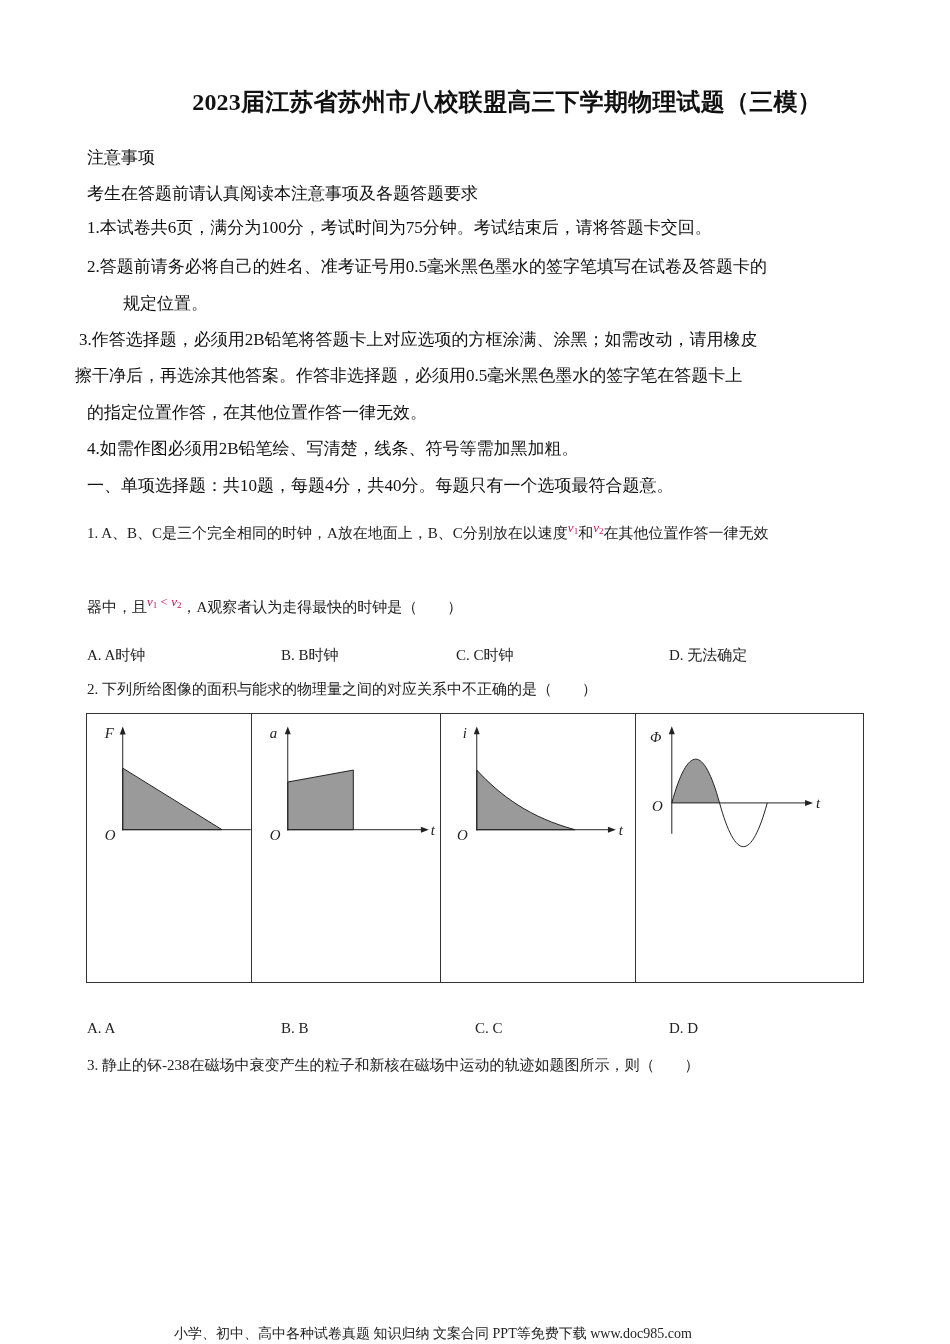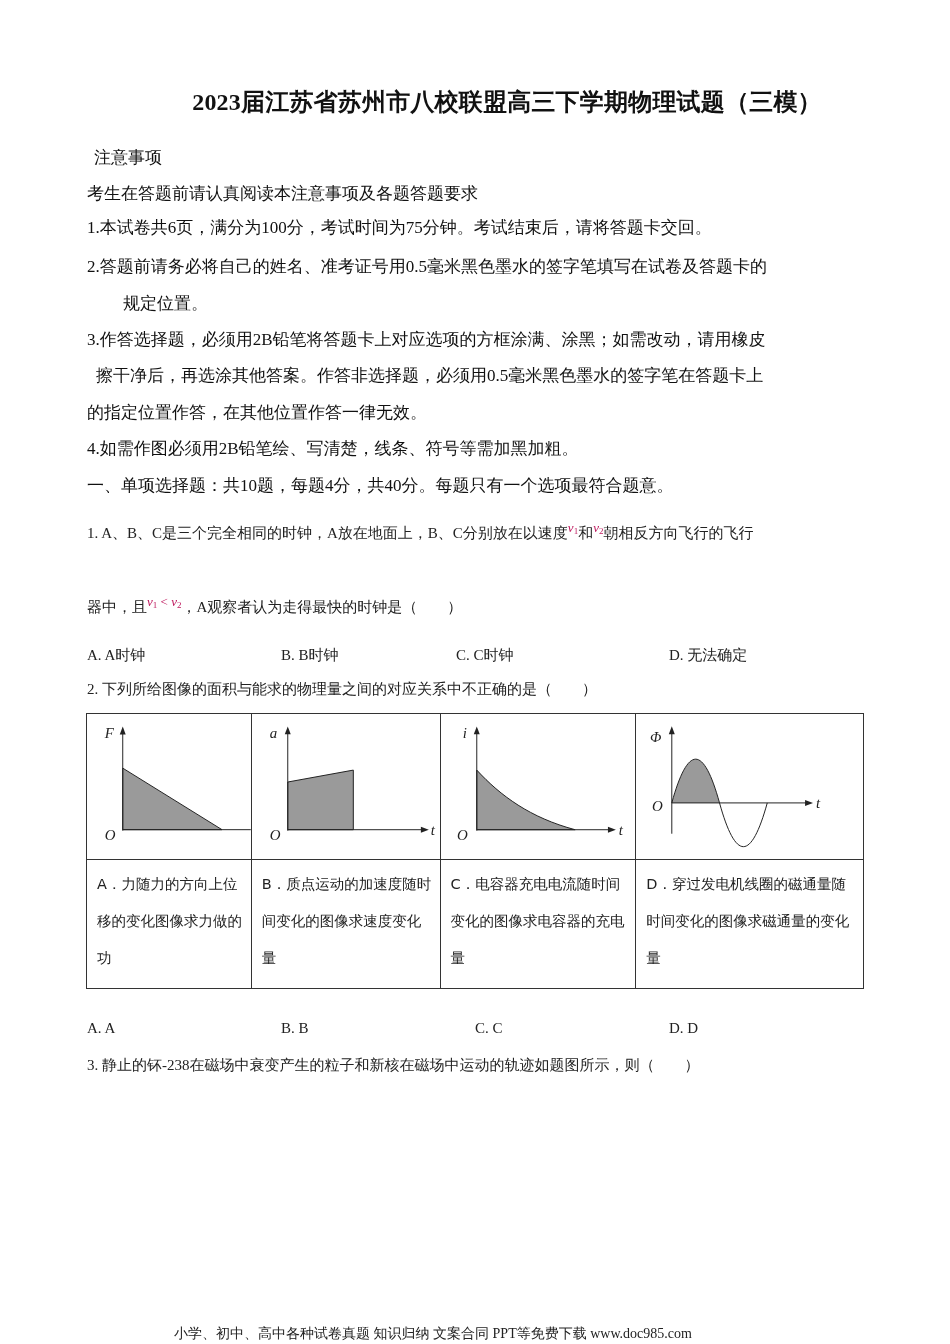--- a/index.html
+++ b/index.html
@@ -16,33 +16,33 @@
   table.q2 tr.graphs td { height: 145px; }
   table.q2 tr.desc td { height: 122px; font-family: "DejaVu Sans", sans-serif; font-size: 14.5px; line-height: 37px; color: #222; padding: 6px 8px 0 10px; white-space: normal; }
   .cell-svg { display: block; width: 100%; height: 145px; }
   .footer { left: 0; width: 866px; text-align: center; top: 1325px; font-size: 14px; color: #222; }
 </style>
 </head>
 <body>
 
 <div class="abs title">2023届江苏省苏州市八校联盟高三下学期物理试题（三模）</div>
 
-<div class="abs bold" style="left:94px;top:146px;font-weight:normal;">注意事项</div>
+<div class="abs bold" style="left:87px;top:146px;font-weight:normal;">注意事项</div>
 <div class="abs bold" style="left:87px;top:182px;font-weight:normal;">考生在答题前请认真阅读本注意事项及各题答题要求</div>
 <div class="abs bold" style="left:87px;top:216px;">1.本试卷共6页，满分为100分，考试时间为75分钟。考试结束后，请将答题卡交回。</div>
 <div class="abs bold" style="left:87px;top:255px;">2.答题前请务必将自己的姓名、准考证号用0.5毫米黑色墨水的签字笔填写在试卷及答题卡的</div>
 <div class="abs bold" style="left:87px;top:292px;margin-left:36px;">规定位置。</div>
-<div class="abs bold" style="left:87px;top:328px;">3.作答选择题，必须用2B铅笔将答题卡上对应选项的方框涂满、涂黑；如需改动，请用橡皮</div>
-<div class="abs bold" style="left:96px;top:364px;">擦干净后，再选涂其他答案。作答非选择题，必须用0.5毫米黑色墨水的签字笔在答题卡上</div>
+<div class="abs bold" style="left:79px;top:328px;">3.作答选择题，必须用2B铅笔将答题卡上对应选项的方框涂满、涂黑；如需改动，请用橡皮</div>
+<div class="abs bold" style="left:75px;top:364px;">擦干净后，再选涂其他答案。作答非选择题，必须用0.5毫米黑色墨水的签字笔在答题卡上</div>
 <div class="abs bold" style="left:87px;top:401px;">的指定位置作答，在其他位置作答一律无效。</div>
 <div class="abs bold" style="left:87px;top:437px;">4.如需作图必须用2B铅笔绘、写清楚，线条、符号等需加黑加粗。</div>
 <div class="abs bold" style="left:87px;top:474px;">一、单项选择题：共10题，每题4分，共40分。每题只有一个选项最符合题意。</div>
 
 <div class="abs norm" style="left:87px;top:520px;">
-  <span>1. A、B、C是三个完全相同的时钟，A放在地面上，B、C分别放在以速度</span><span class="var" style="vertical-align:6px;"><span>v</span><span class="sub">1</span></span><span>和</span><span class="var" style="vertical-align:6px;"><span>v</span><span class="sub">2</span></span><span>朝相反方向飞行的飞行</span>
+  <span>1. A、B、C是三个完全相同的时钟，A放在地面上，B、C分别放在以速度</span><span class="var" style="vertical-align:6px;"><span>v</span><span class="sub">1</span></span><span>和</span><span class="var" style="vertical-align:6px;"><span>v</span><span class="sub">2</span></span><span>在其他位置作答一律无效</span>
 </div>
 <div class="abs norm" style="left:87px;top:594px;">
   <span>器中，且</span><span class="var" style="vertical-align:6px;"><span>v</span><span class="sub">1</span><span style="font-style:normal;"> &lt; </span><span>v</span><span class="sub">2</span></span><span>，A观察者认为走得最快的时钟是（　　）</span>
 </div>
 <div class="abs norm" style="left:87px;top:646px;text-align:center;">A. A时钟</div>
 <div class="abs norm" style="left:281px;top:646px;">B. B时钟</div>
 <div class="abs norm" style="left:456px;top:646px;">C. C时钟</div>
 <div class="abs norm" style="left:669px;top:646px;">D. 无法确定</div>
 
 <div class="abs norm" style="left:87px;top:680px;">2. 下列所给图像的面积与能求的物理量之间的对应关系中不正确的是（　　）</div>
@@ -97,26 +97,20 @@
         <line x1="36" y1="120" x2="36" y2="18" stroke="#222" stroke-width="1"></line>
         <polygon points="33,20 36,12 39,20" fill="#222"></polygon>
         <line x1="36" y1="89" x2="172" y2="89" stroke="#222" stroke-width="1"></line>
         <polygon points="170,86 178,89 170,92" fill="#222"></polygon>
         <text x="14" y="28" font-family="Liberation Serif, serif" font-style="italic" font-size="15" fill="#222">Φ</text>
         <text x="181" y="94" font-family="Liberation Serif, serif" font-style="italic" font-size="15" fill="#222">t</text>
         <text x="16" y="97" font-family="Liberation Serif, serif" font-style="italic" font-size="15" fill="#222">O</text>
       </svg>
     </td>
   </tr>
-  <tr class="desc">
-    <td>A．力随力的方向上位移的变化图像求力做的功</td>
-    <td>B．质点运动的加速度随时间变化的图像求速度变化量</td>
-    <td>C．电容器充电电流随时间变化的图像求电容器的充电量</td>
-    <td>D．穿过发电机线圈的磁通量随时间变化的图像求磁通量的变化量</td>
-  </tr>
 </tbody>
   </table>
 
 <div class="abs norm" style="left:87px;top:1020px;">A. A</div>
 <div class="abs norm" style="left:281px;top:1020px;">B. B</div>
 <div class="abs norm" style="left:475px;top:1020px;">C. C</div>
 <div class="abs norm" style="left:669px;top:1020px;">D. D</div>
 
 <div class="abs norm" style="left:87px;top:1056px;">3. 静止的钚-238在磁场中衰变产生的粒子和新核在磁场中运动的轨迹如题图所示，则（　　）</div>
 

